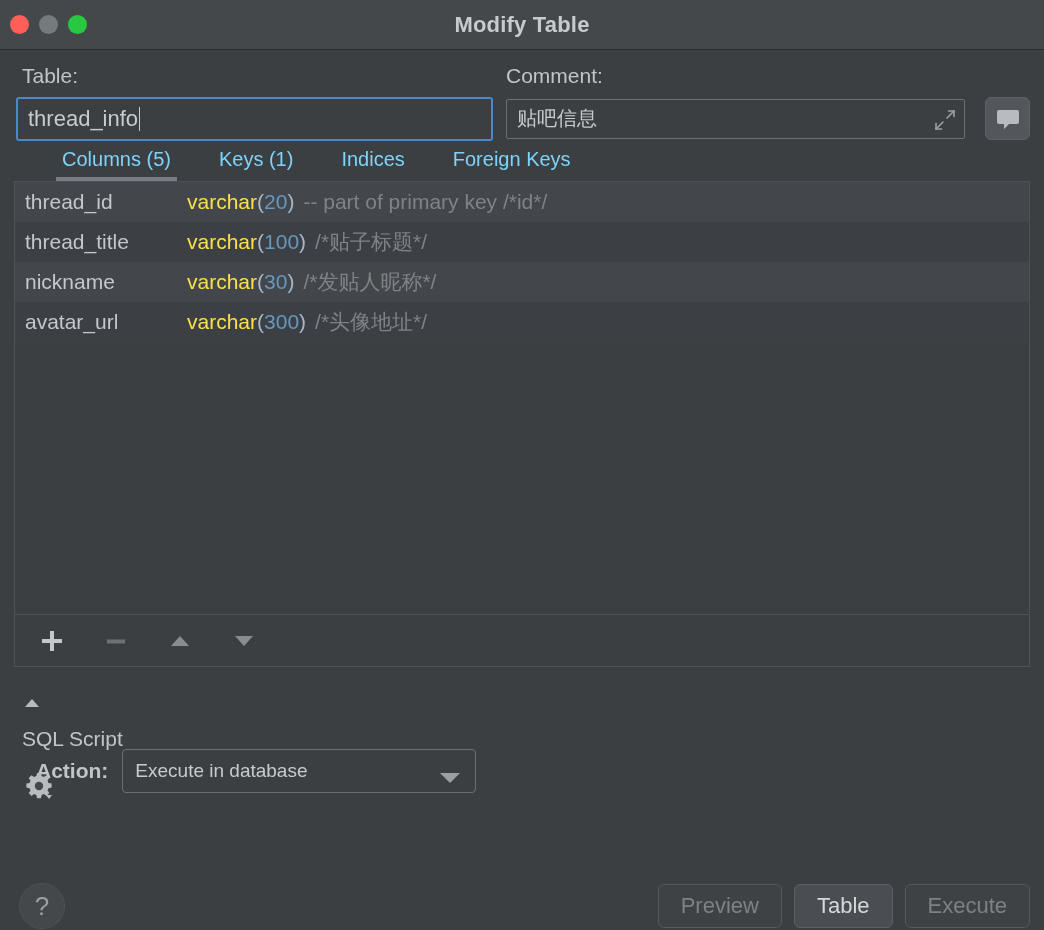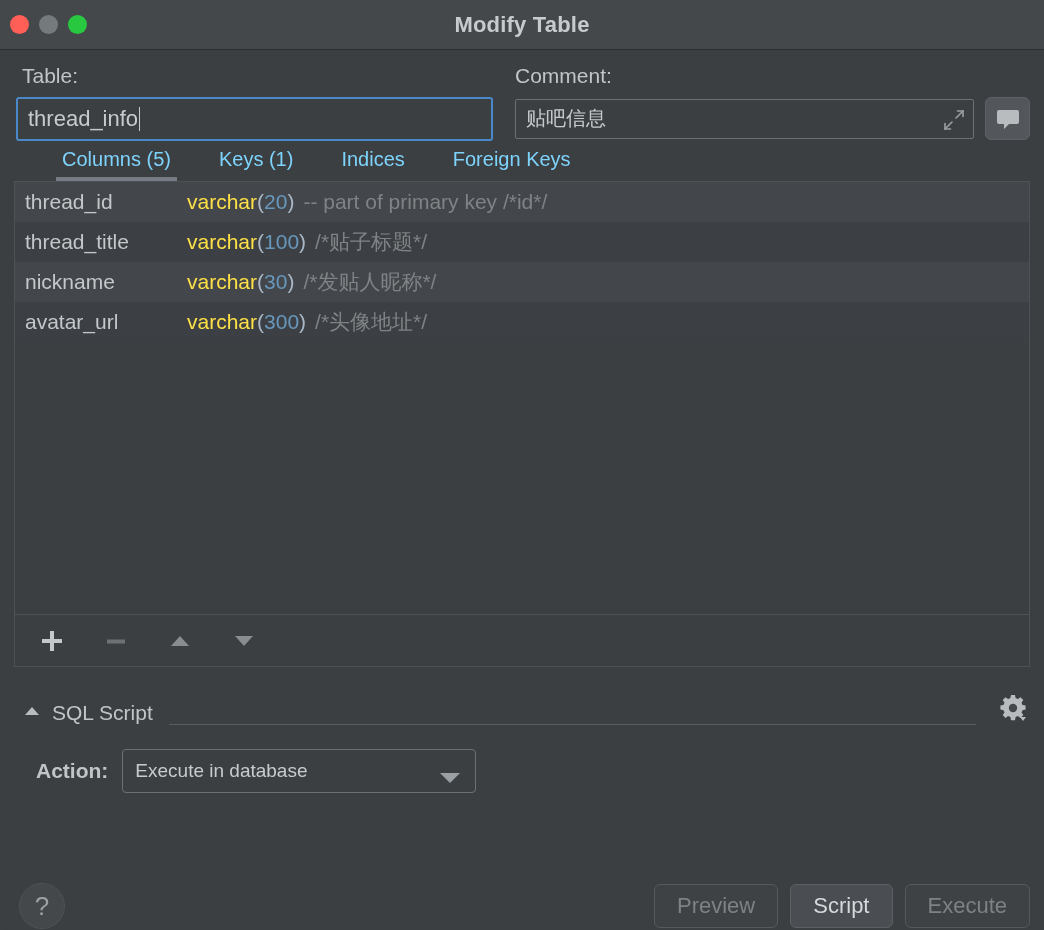--- a/index.html
+++ b/index.html
@@ -39,21 +39,21 @@
   .input-table {
     height: 44px; width: 477px; margin-left: 2px;
     background: #3c3f41; border: 2px solid #4a88c7; border-radius: 3px;
     display: flex; align-items: center; padding: 0 10px;
     font-size: 22px; color: #c8cbcd; position: relative;
   }
   .caret {
     display: inline-block; width: 1px; height: 24px; background: #c8cbcd;
     margin-left: 1px; vertical-align: middle;
   }
-  .comment-wrap { display: flex; align-items: center; gap: 11px; padding-left: 6px; }
+  .comment-wrap { display: flex; align-items: center; gap: 20px; padding-left: 6px; }
   .input-comment {
     width: 459px; height: 40px; background: #3c3f41;
     border: 1px solid #6d7073; border-radius: 2px;
     display: flex; align-items: center; padding: 0 10px;
     font-size: 20px; color: #c8cbcd; position: relative;
   }
   .expand-ico { position: absolute; right: 8px; top: 9px; }
   .cmt-btn {
     width: 45px; height: 43px; border-radius: 6px;
     background: #53565a; border: 1px solid #5e6165;
@@ -90,22 +90,22 @@
   .num { color: #6897bb; }
   .col-comment { color: #808386; margin-left: 9px; }
   .toolbar {
     height: 52px; border-top: 1px solid #4f5255;
     display: flex; align-items: center; padding-left: 22px; gap: 34px;
   }
   .tb-btn { width: 30px; height: 30px; display: flex; align-items: center; justify-content: center; }
 
   
   .sql-section {
-    display: flex; align-items: flex-end; gap: 10px;
-    padding: 26px 14px 0 22px; height: 58px;
+    display: flex; align-items: flex-start; gap: 10px;
+    padding: 26px 14px 0 22px; height: 58px; flex-direction: column;
   }
   .sql-title { font-size: 21px; color: #c2c5c7; white-space: nowrap; }
   .sql-line { flex: 1; height: 1px; background: #5a5d60; margin: 0 10px 0 6px; }
   .gear-wrap { width: 34px; height: 34px; position: relative; display: flex; align-items: center; justify-content: center; }
 
   
   .action-row { display: flex; align-items: center; gap: 14px; padding: 24px 0 0 36px; }
   .action-label { font-size: 21px; color: #c2c5c7; font-weight: bold; }
   .combo {
     width: 354px; height: 44px; background: #3c3f41;
@@ -274,18 +274,18 @@
             <path d="M1 2 L21 2 L11 12 Z" fill="#9aa0a3"></path>
           </svg>
       </span>
     </div>
   </div>
 
   <div class="footer">
     <div class="help-btn">?</div>
     <div class="btn-group">
       <div class="btn">Preview</div>
-      <div class="btn primary">Script</div>
+      <div class="btn primary">Table</div>
       <div class="btn">Execute</div>
     </div>
   </div>
 
 </div>
 
 </body></html>

